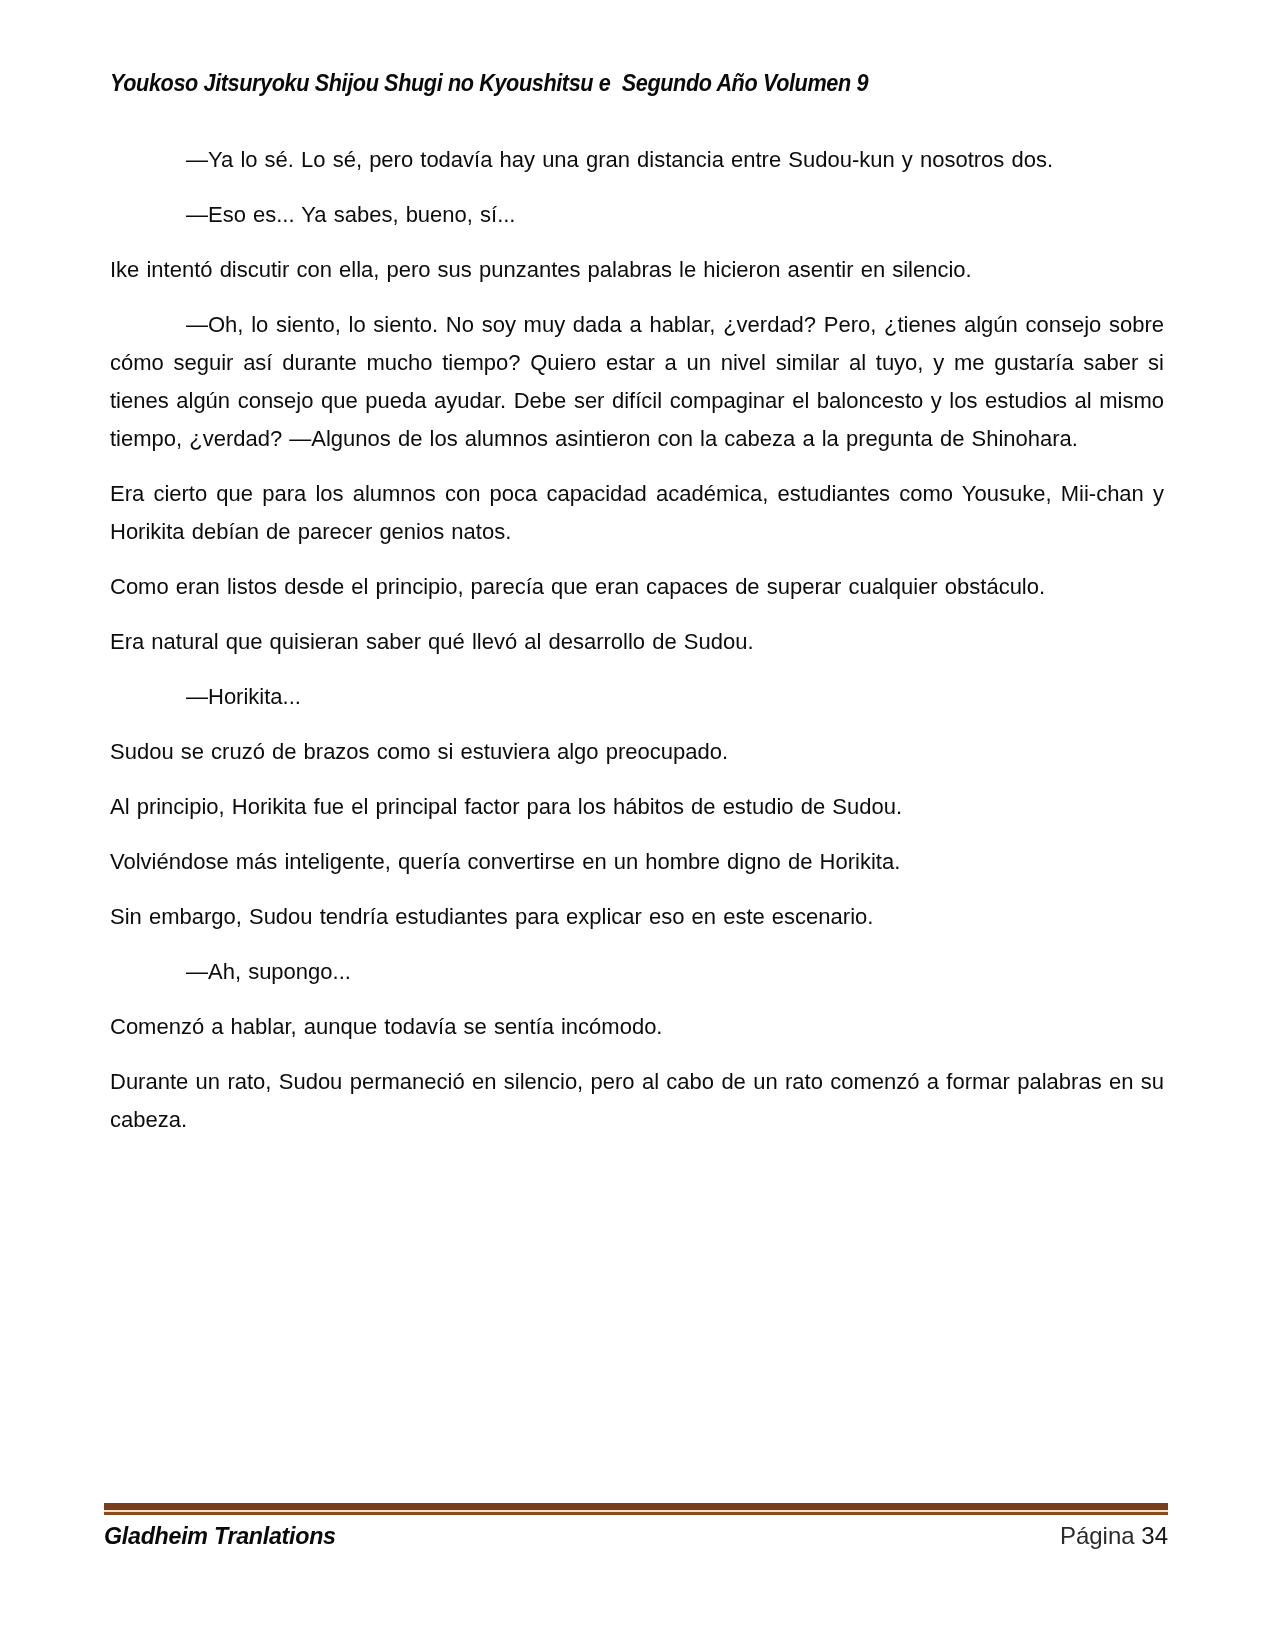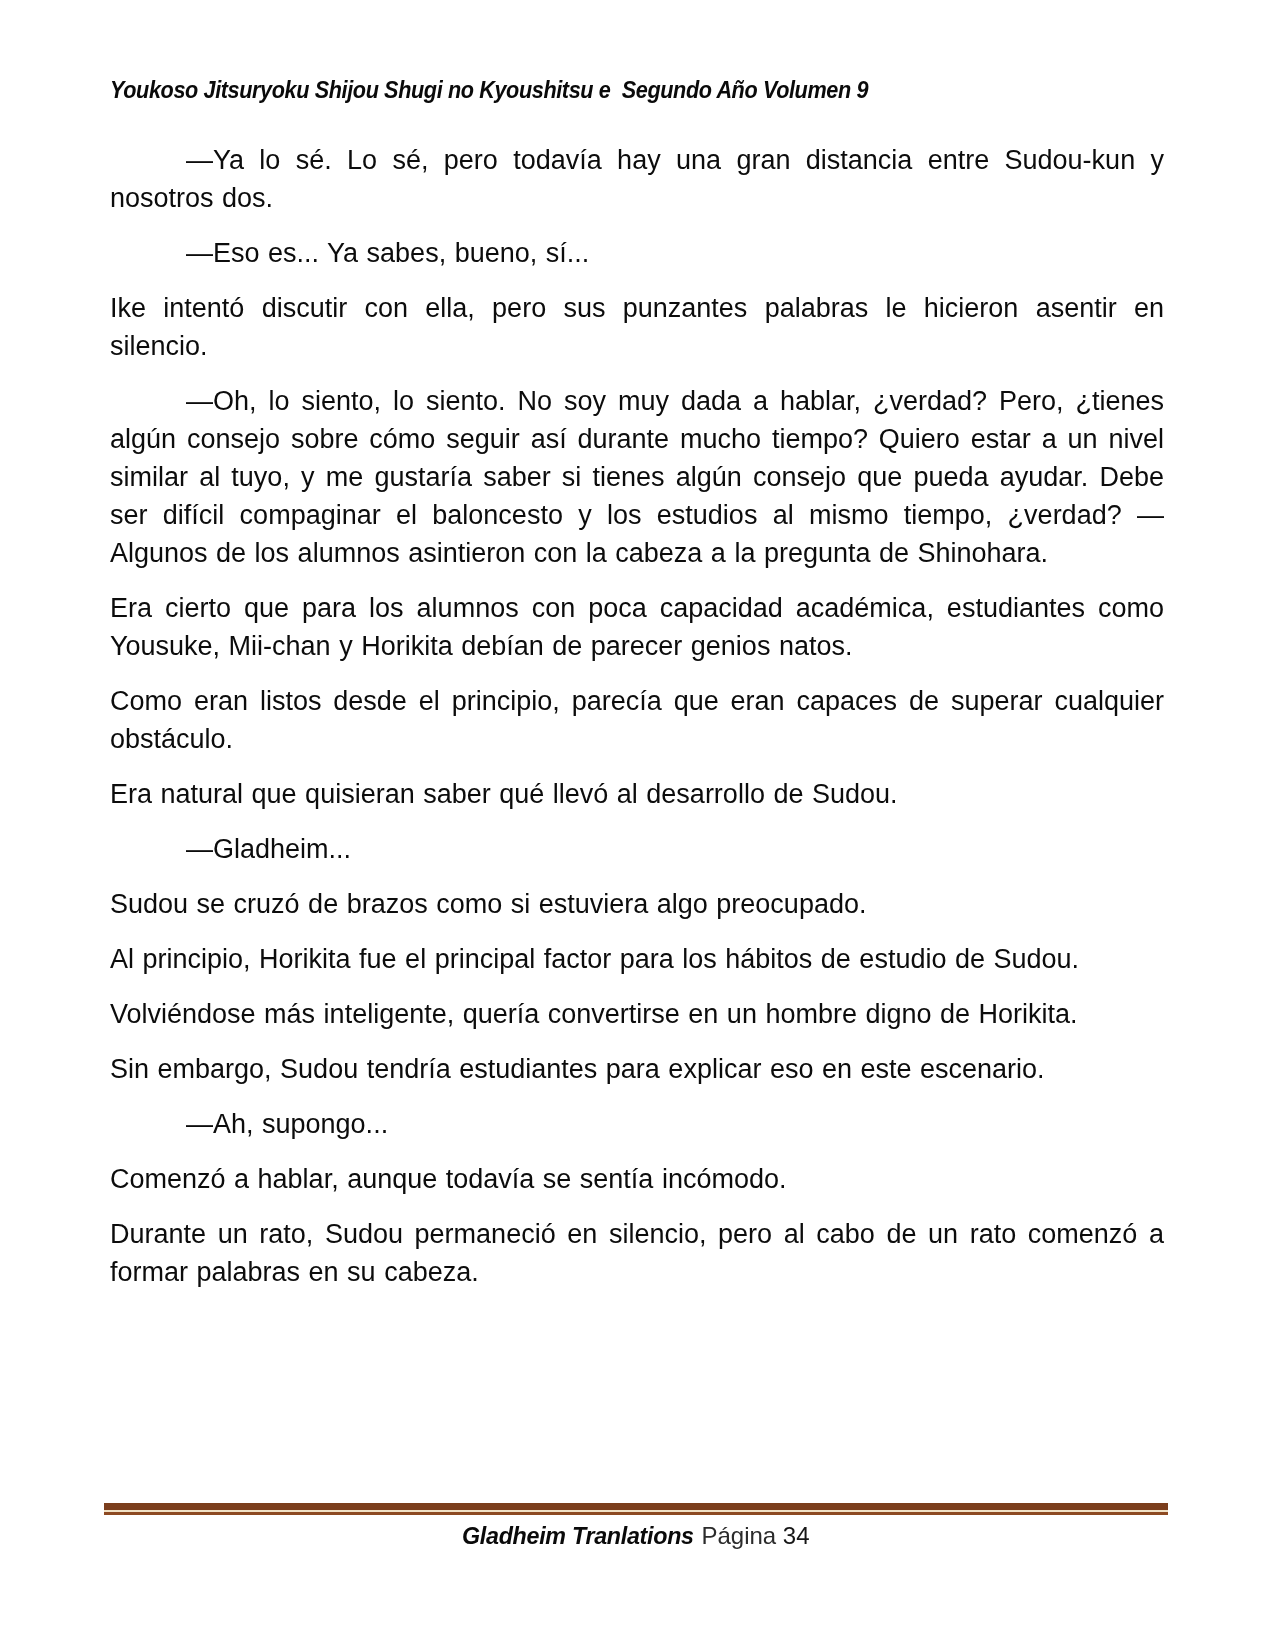--- a/index.html
+++ b/index.html
@@ -14,21 +14,20 @@
     background: #ffffff;
     overflow: hidden;
     font-family: "Liberation Sans", sans-serif;
   }
   
   .running-header {
     position: absolute;
     left: 110px;
     top: 70px;
     width: 1060px;
-    margin-top: 7px;
   }
   .running-header .title {
     display: inline-block;
     font-size: 23px;
     font-weight: bold;
     font-style: italic;
     letter-spacing: -0.4px;
     color: #0a0a0a;
     white-space: pre;
     transform: scaleX(0.94);
@@ -36,21 +35,21 @@
   }
   
   .body-text {
     position: absolute;
     left: 110px;
     top: 141px;
     width: 1054px;
   }
   .body-text p {
     margin: 0 0 17px 0;
-    font-size: 27px;
+    font-size: 22px;
     line-height: 38px;
     text-align: justify;
     color: #0c0c0c;
     hyphens: none;
     word-spacing: 1px;
   }
   .body-text p.indent {
     text-indent: 76px;
   }
   
@@ -58,21 +57,21 @@
     position: absolute;
     left: 104px;
     top: 1503px;
     width: 1064px;
   }
   .rule-thick { height: 7px;  }
   .rule-gap   { height: 2px;  }
   .rule-thin  { height: 3px;  }
   .footer-row {
     display: flex;
-    justify-content: center;
+    justify-content: space-between;
     align-items: baseline;
     margin-top: 7px;
   }
   .brand {
     font-size: 24px;
     font-weight: bold;
     font-style: italic;
     letter-spacing: -0.3px;
     color: #0a0a0a;
     transform: scaleX(0.97);
@@ -96,21 +95,21 @@
   </div>
 
   <div class="body-text" id="paragraphs-root">
       <p class="indent">—Ya lo sé. Lo sé, pero todavía hay una gran distancia entre Sudou-kun y nosotros dos.</p>
       <p class="indent">—Eso es... Ya sabes, bueno, sí...</p>
       <p>Ike intentó discutir con ella, pero sus punzantes palabras le hicieron asentir en silencio.</p>
       <p class="indent">—Oh, lo siento, lo siento. No soy muy dada a hablar, ¿verdad? Pero, ¿tienes algún consejo sobre cómo seguir así durante mucho tiempo? Quiero estar a un nivel similar al tuyo, y me gustaría saber si tienes algún consejo que pueda ayudar. Debe ser difícil compaginar el baloncesto y los estudios al mismo tiempo, ¿verdad? —Algunos de los alumnos asintieron con la cabeza a la pregunta de Shinohara.</p>
       <p>Era cierto que para los alumnos con poca capacidad académica, estudiantes como Yousuke, Mii-chan y Horikita debían de parecer genios natos.</p>
       <p>Como eran listos desde el principio, parecía que eran capaces de superar cualquier obstáculo.</p>
       <p>Era natural que quisieran saber qué llevó al desarrollo de Sudou.</p>
-      <p class="indent">—Gladheim...</p>
+      <p class="indent">—Horikita...</p>
       <p>Sudou se cruzó de brazos como si estuviera algo preocupado.</p>
       <p>Al principio, Horikita fue el principal factor para los hábitos de estudio de Sudou.</p>
       <p>Volviéndose más inteligente, quería convertirse en un hombre digno de Horikita.</p>
       <p>Sin embargo, Sudou tendría estudiantes para explicar eso en este escenario.</p>
       <p class="indent">—Ah, supongo...</p>
       <p>Comenzó a hablar, aunque todavía se sentía incómodo.</p>
       <p>Durante un rato, Sudou permaneció en silencio, pero al cabo de un rato comenzó a formar palabras en su cabeza.</p>
     </div>
 
   <div class="footer">

